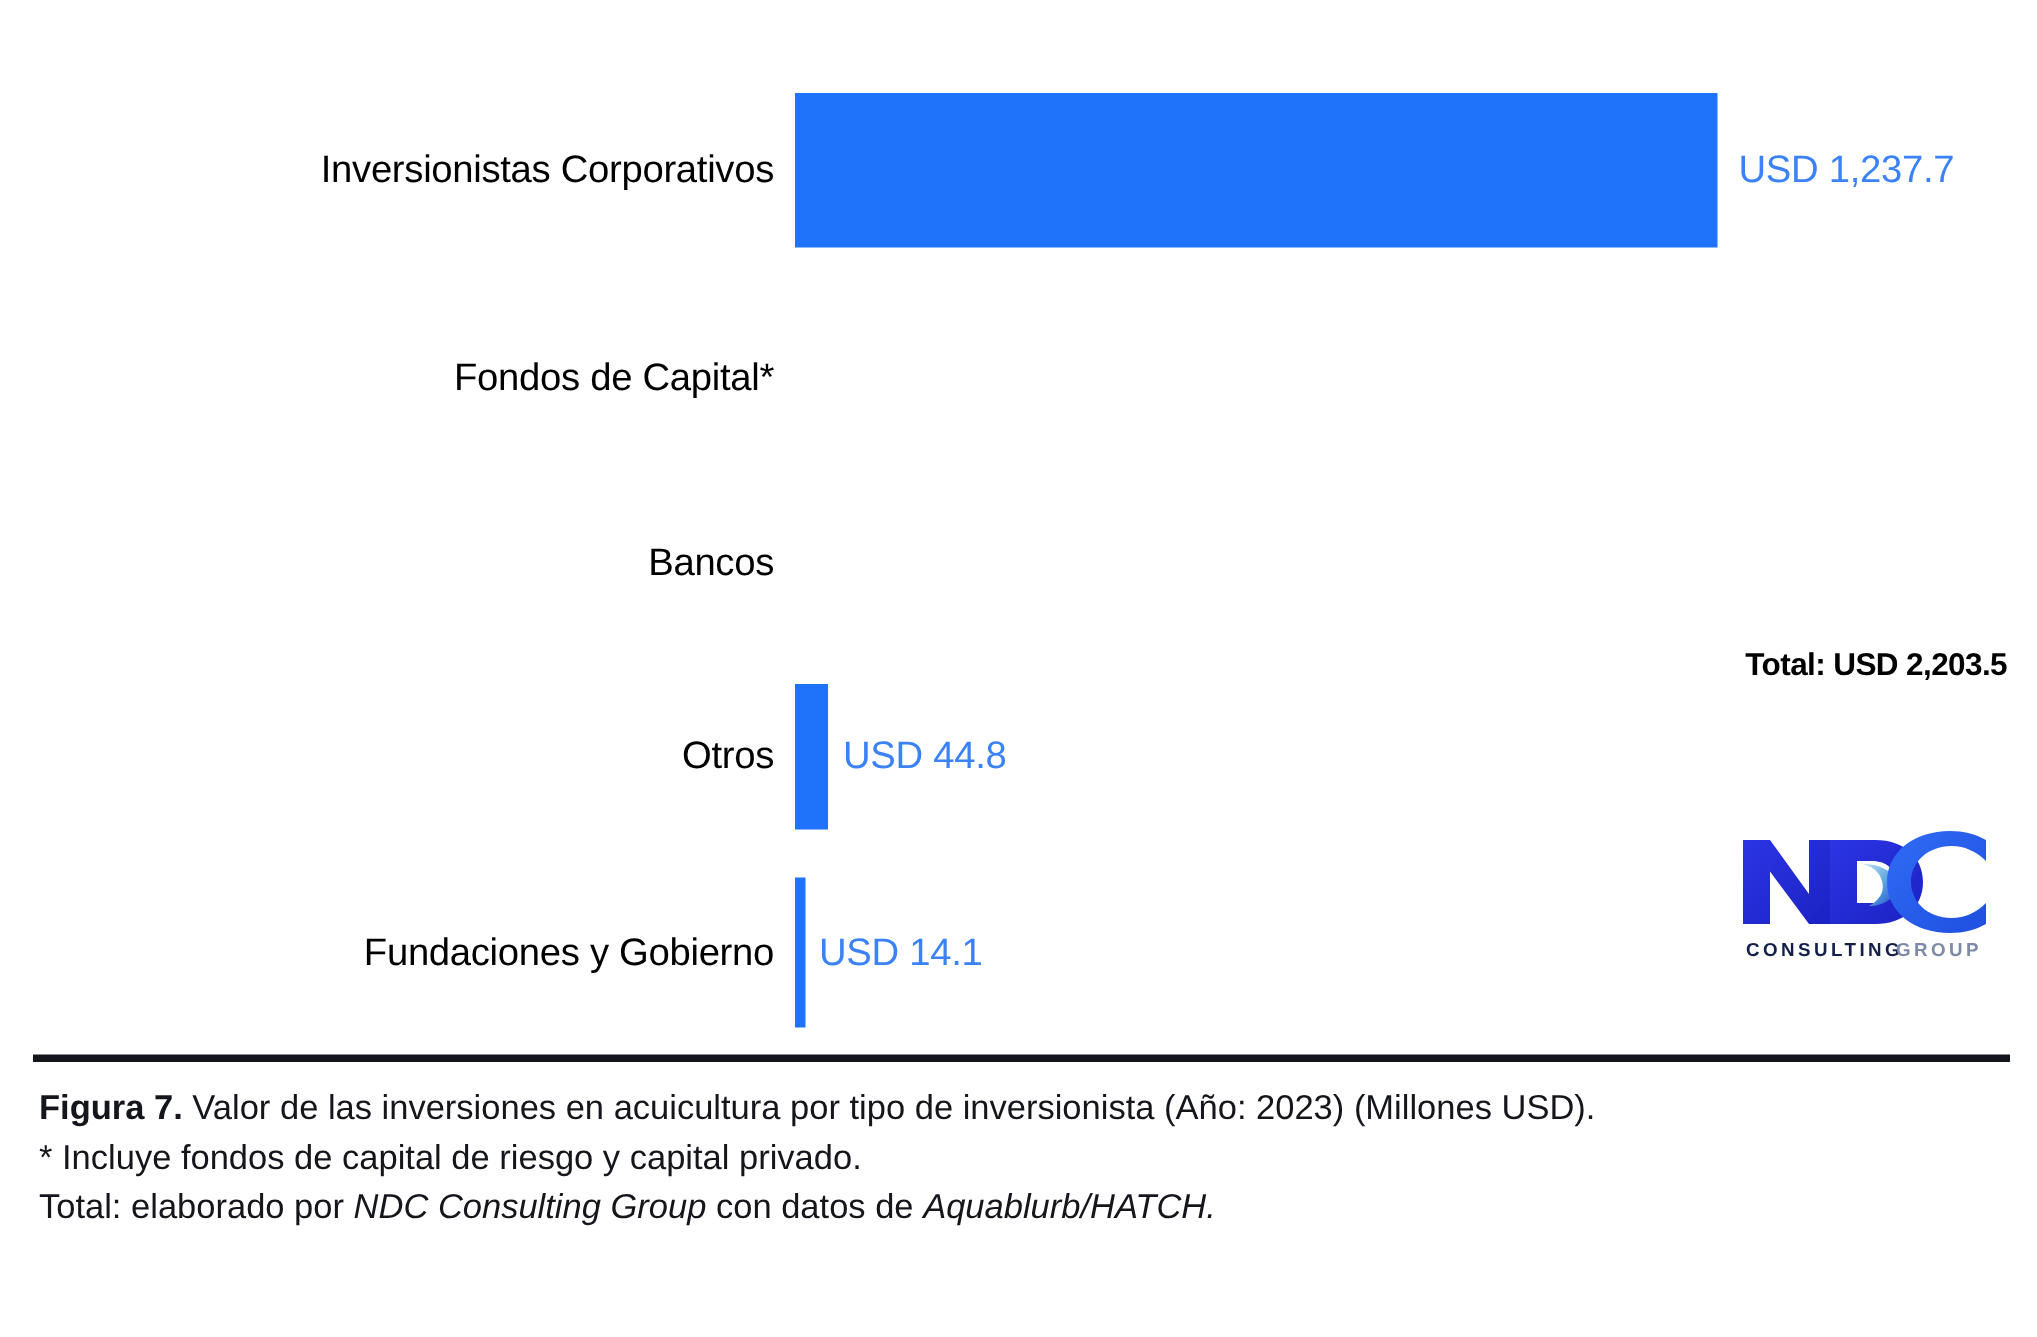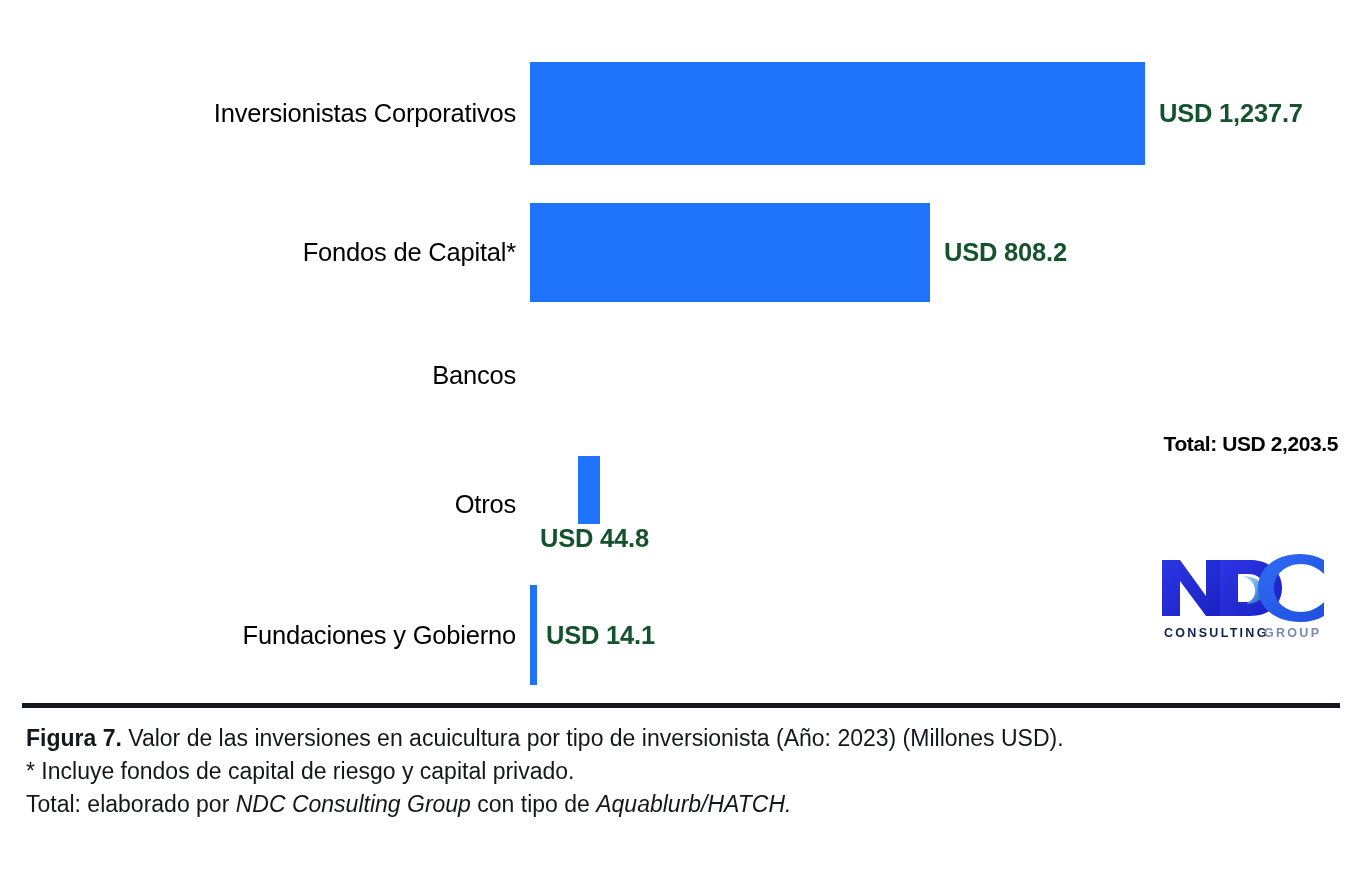--- a/index.html
+++ b/index.html
@@ -51,24 +51,24 @@
     display: flex;
     align-items: center;
   }
 
   .bar {
     background: #1f73fb;
     height: 100%;
   }
 
   .bar-value {
-    font-weight: bold;
+    font-weight: normal;
     font-size: 25.5px;
     letter-spacing: -0.2px;
-    color: #14532d;
+    color: #3b82f6;
     white-space: nowrap;
     margin-left: 14px;
   }
 
   
   #total-callout {
     position: absolute;
     right: 20px;
     top: 432px;
     font-size: 21px;
@@ -121,33 +121,29 @@
   <div class="bar-row" style="top:62px;height:103px;">
     <div class="row-label" style="line-height:103px;">Inversionistas Corporativos</div>
     <div class="bar-wrap" style="height:103px;">
       <div class="bar" style="width:615px;"></div>
       <div class="bar-value">USD 1,237.7</div>
     </div>
   </div>
 
   <div class="bar-row" style="top:203px;height:99px;padding-left:32px;">
     <div class="row-label" style="line-height:99px;">Fondos de Capital*</div>
-    <div class="bar-wrap" style="height:99px;">
-      <div class="bar" style="width:400px;"></div>
-      <div class="bar-value">USD 808.2</div>
-    </div>
   </div>
 
   <div class="bar-row" style="top:327px;height:96px;">
     <div class="row-label" style="line-height:96px;">Bancos</div>
   </div>
 
   <div class="bar-row" style="top:456px;height:97px;">
     <div class="row-label" style="line-height:97px;">Otros</div>
-    <div class="bar-wrap" style="height:97px;flex-direction:column;">
+    <div class="bar-wrap" style="height:97px;">
       <div class="bar" style="width:22px;"></div>
       <div class="bar-value" style="margin-left:10px;">USD 44.8</div>
     </div>
   </div>
 
   <div class="bar-row" style="top:585px;height:100px;">
     <div class="row-label" style="line-height:100px;">Fundaciones y Gobierno</div>
     <div class="bar-wrap" style="height:100px;">
       <div class="bar" style="width:7px;"></div>
       <div class="bar-value" style="margin-left:9px;">USD 14.1</div>
@@ -192,15 +188,15 @@
 </div>
 
 <div id="divider"></div>
 
 <div id="caption">
   <div class="line">
     <b>Figura 7.</b><span> Valor de las inversiones en acuicultura por tipo de inversionista (Año: 2023) (Millones USD).</span>
   </div>
   <div class="line">* Incluye fondos de capital de riesgo y capital privado.</div>
   <div class="line">
-    <span>Total: elaborado por </span><i>NDC Consulting Group</i><span> con tipo de </span><i>Aquablurb/HATCH.</i>
+    <span>Total: elaborado por </span><i>NDC Consulting Group</i><span> con datos de </span><i>Aquablurb/HATCH.</i>
   </div>
 </div>
 
 </body></html>

